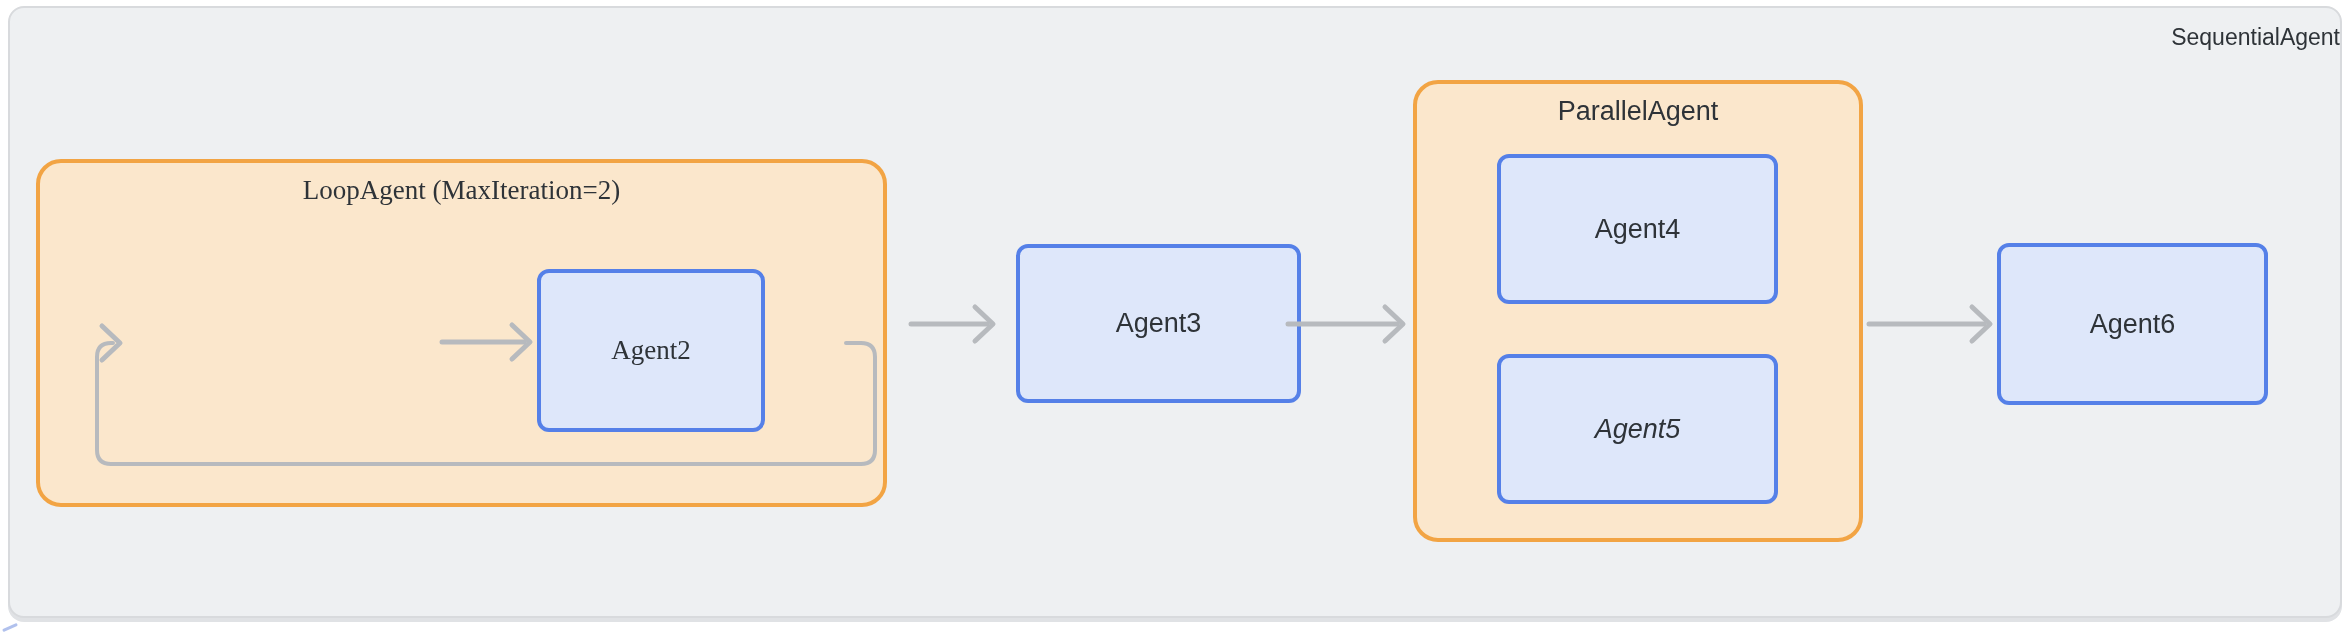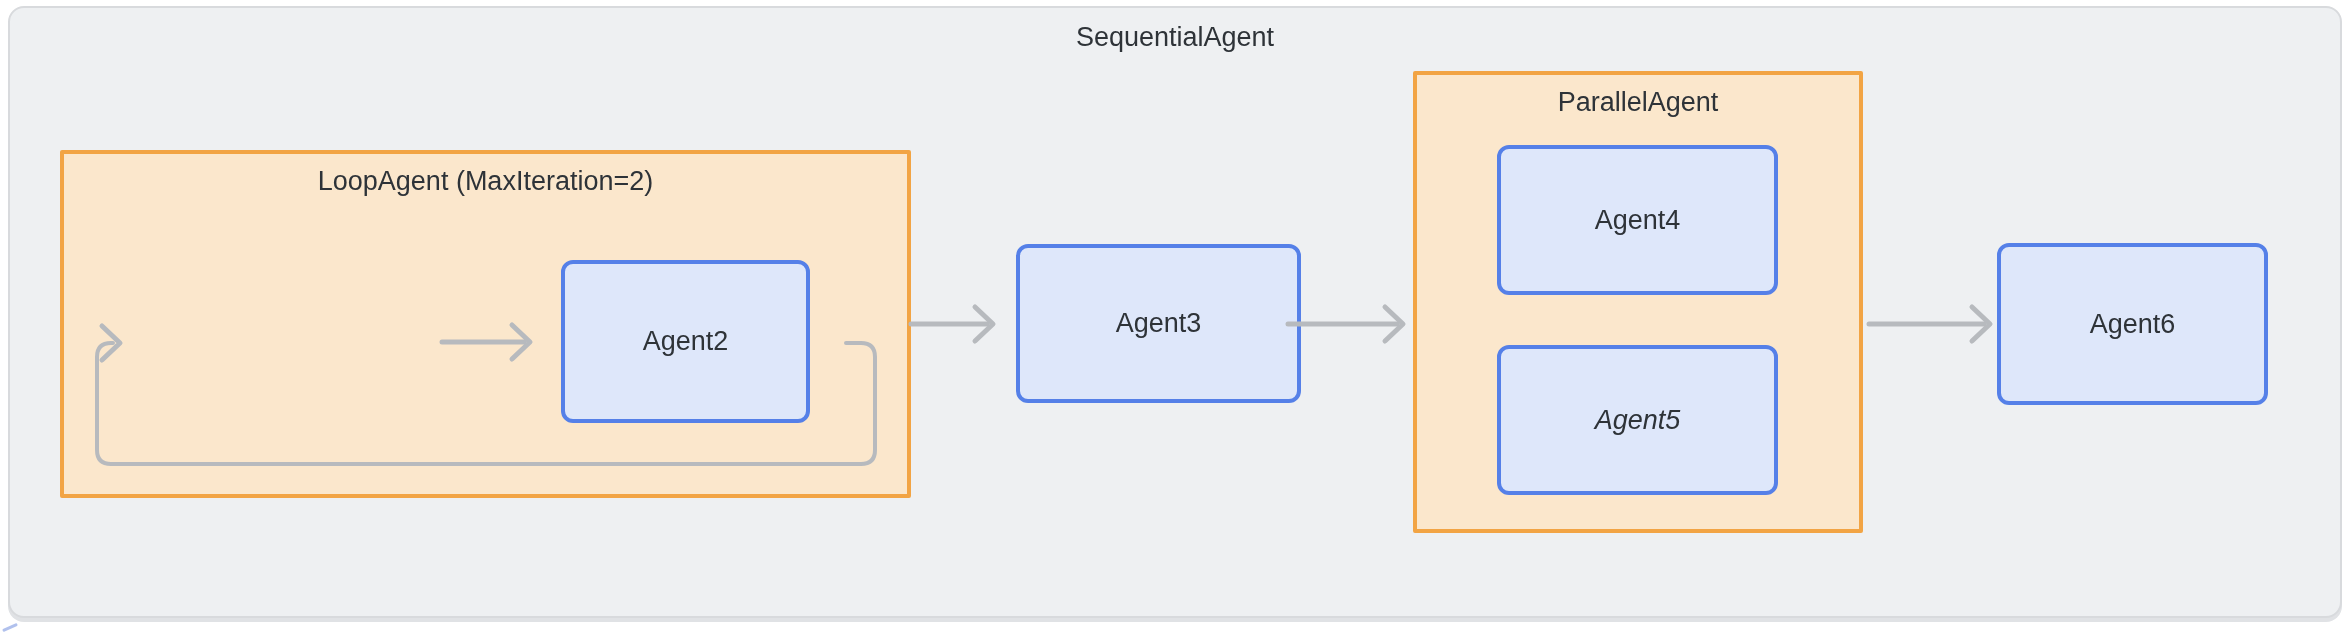--- a/index.html
+++ b/index.html
@@ -28,32 +28,33 @@
     left: 8px; top: 6px;
     width: 2334px; height: 612px;
     background: var(--container-bg, #eef0f2);
     border: 2px solid var(--container-border, #d8dadd);
     border-radius: 16px;
     box-shadow: 0 4px 0 #e0e2e5;
   }
   .diagram-title {
     position: absolute;
     top: 14px; left: 0; right: 0;
-    text-align: center;
-    font-size: 27px;
+    text-align: right;
+    font-size: 23px;
     line-height: 30px;
     color: var(--text, #2e3338);
   }
   .agent-group {
     position: absolute;
     background: var(--group-bg, #fbe7cc);
     border: 4px solid var(--group-border, #f2a444);
-    border-radius: 2px;
+    border-radius: 25px;
+    margin-top: 9px;
   }
-  .group-loop { left: 60px; top: 150px; width: 851px; height: 348px; }
+  .group-loop { left: 36px; top: 150px; width: 851px; height: 348px; font-family: Liberation Serif, serif; }
   .group-parallel { left: 1413px; top: 71px; width: 450px; height: 462px; }
   .group-title {
     position: absolute;
     top: 12px; left: 0; right: 0;
     text-align: center;
     font-size: 27px;
     line-height: 30px;
     color: var(--text, #2e3338);
   }
   .node {
@@ -61,21 +62,21 @@
     background: var(--node-bg, #dee7fa);
     border: 4px solid var(--node-border, #5580e8);
     border-radius: 12px;
     display: flex;
     align-items: center;
     justify-content: center;
     font-size: 27px;
     color: var(--text, #2e3338);
   }
   .node-agent1 { left: 76px;  top: 106px; width: 298px; height: 163px; }
-  .node-agent2 { left: 497px; top: 106px; width: 249px; height: 163px; text-align: center; }
+  .node-agent2 { left: 497px; top: 106px; width: 228px; height: 163px; text-align: center; }
   .node-agent3 { left: 1016px; top: 244px; width: 285px; height: 159px; }
   .node-agent4 { left: 80px;  top: 70px;  width: 281px; height: 150px; }
   .node-agent5 { left: 80px;  top: 270px; width: 281px; height: 150px; font-style: italic; }
   .node-agent6 { left: 1997px; top: 243px; width: 271px; height: 162px; }
   .arrows-layer {
     position: absolute;
     left: 0; top: 0;
     width: 2352px; height: 632px;
     pointer-events: none;
   }

